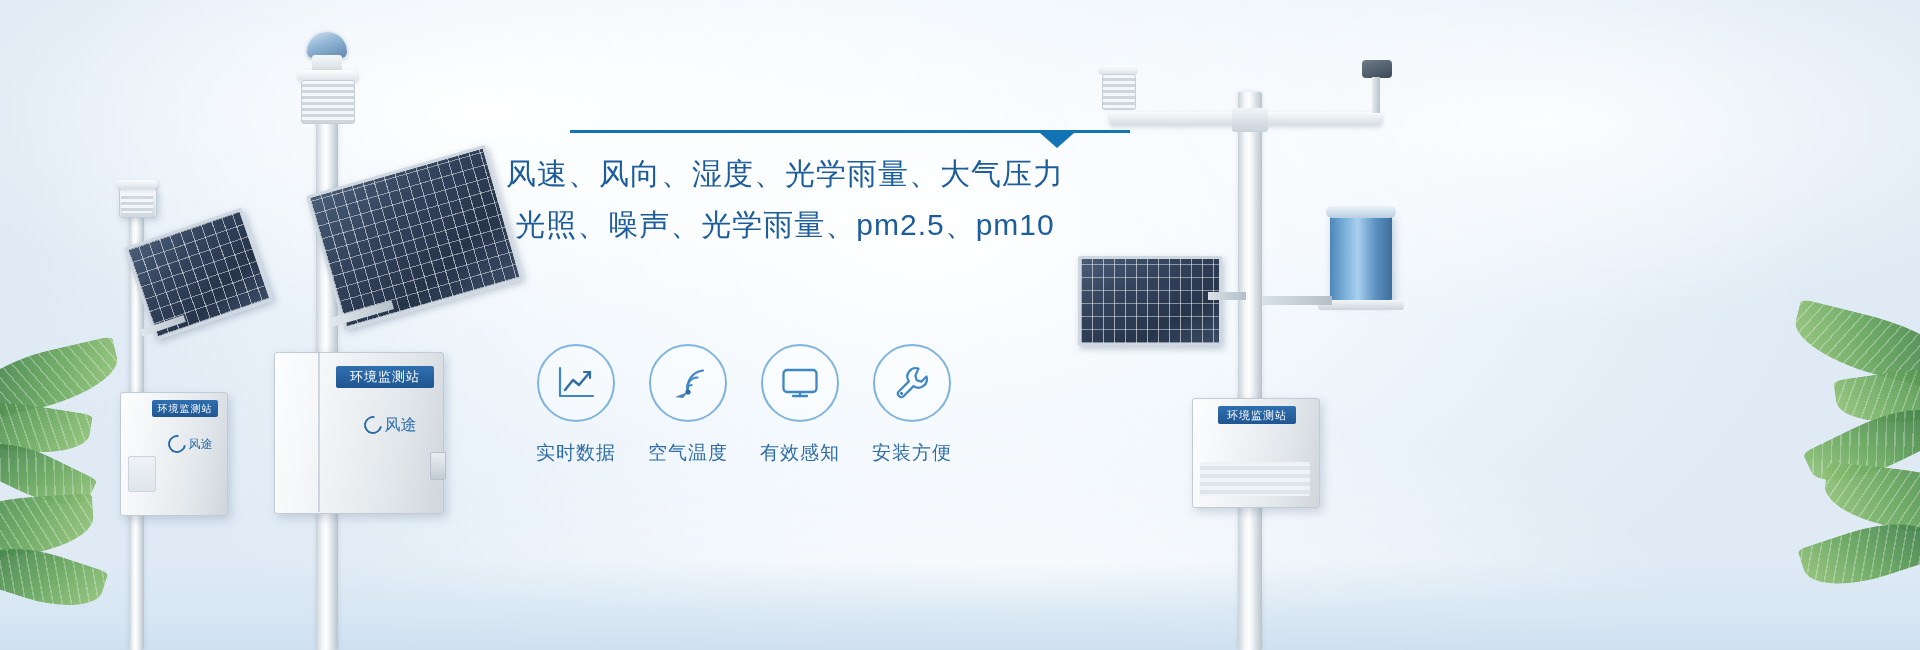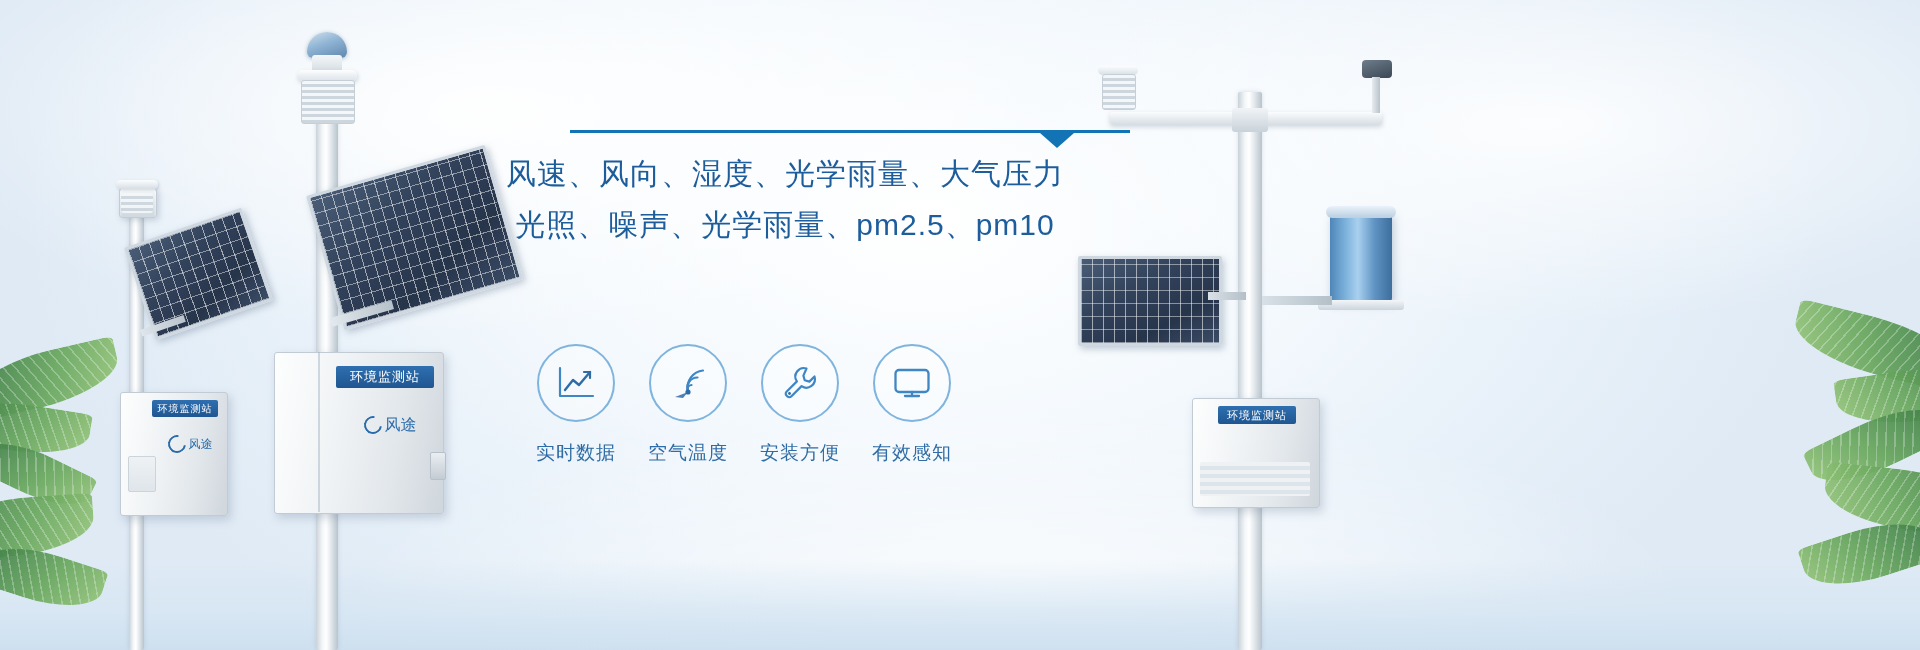--- a/index.html
+++ b/index.html
@@ -228,33 +228,33 @@
           <path d="M19 26 A4 4 0 0 1 22.5 20" stroke="#3f86c4" stroke-width="2.2" stroke-linecap="round"></path>
           <circle cx="19" cy="27" r="2.6" fill="#2f6ca5"></circle>
           <path d="M6 32 L19 27 L14 33 Z" fill="#2f6ca5" opacity=".85"></path>
         </svg>
       </div>
       <div class="feat-label">空气温度</div>
     </div>
 
     <div class="feat">
       <div class="circle">
-        <svg width="36" height="36" viewBox="0 0 36 36" fill="none">
-          <path d="M24.5 3.5 a8.5 8.5 0 0 0 -9.6 12.9 L4.5 26.8 a2.6 2.6 0 0 0 0 3.7 l1 1 a2.6 2.6 0 0 0 3.7 0 L19.6 21.1 a8.5 8.5 0 0 0 12.9 -9.6 l-5.1 5.1 -4.7 -1.3 -1.3 -4.7 z" stroke="#3f86c4" stroke-width="2.2" stroke-linejoin="round"></path>
-          <circle cx="7.5" cy="28.5" r="1.4" fill="#2f6ca5"></circle>
-        </svg>
-      </div>
-      <div class="feat-label">安装方便</div>
-    </div>
-
-    <div class="feat">
-      <div class="circle">
         <svg width="38" height="32" viewBox="0 0 38 32" fill="none">
           <rect x="2.5" y="3" width="33" height="22" rx="3.5" stroke="#3f86c4" stroke-width="2.3"></rect>
           <path d="M12 29 H26" stroke="#3f86c4" stroke-width="2.3" stroke-linecap="round"></path>
           <path d="M19 25 V29" stroke="#3f86c4" stroke-width="2.3" stroke-linecap="round"></path>
         </svg>
       </div>
       <div class="feat-label">有效感知</div>
     </div>
 
+    <div class="feat">
+      <div class="circle">
+        <svg width="36" height="36" viewBox="0 0 36 36" fill="none">
+          <path d="M24.5 3.5 a8.5 8.5 0 0 0 -9.6 12.9 L4.5 26.8 a2.6 2.6 0 0 0 0 3.7 l1 1 a2.6 2.6 0 0 0 3.7 0 L19.6 21.1 a8.5 8.5 0 0 0 12.9 -9.6 l-5.1 5.1 -4.7 -1.3 -1.3 -4.7 z" stroke="#3f86c4" stroke-width="2.2" stroke-linejoin="round"></path>
+          <circle cx="7.5" cy="28.5" r="1.4" fill="#2f6ca5"></circle>
+        </svg>
+      </div>
+      <div class="feat-label">安装方便</div>
+    </div>
+
   </div>
 </div>
 
 </body></html>

